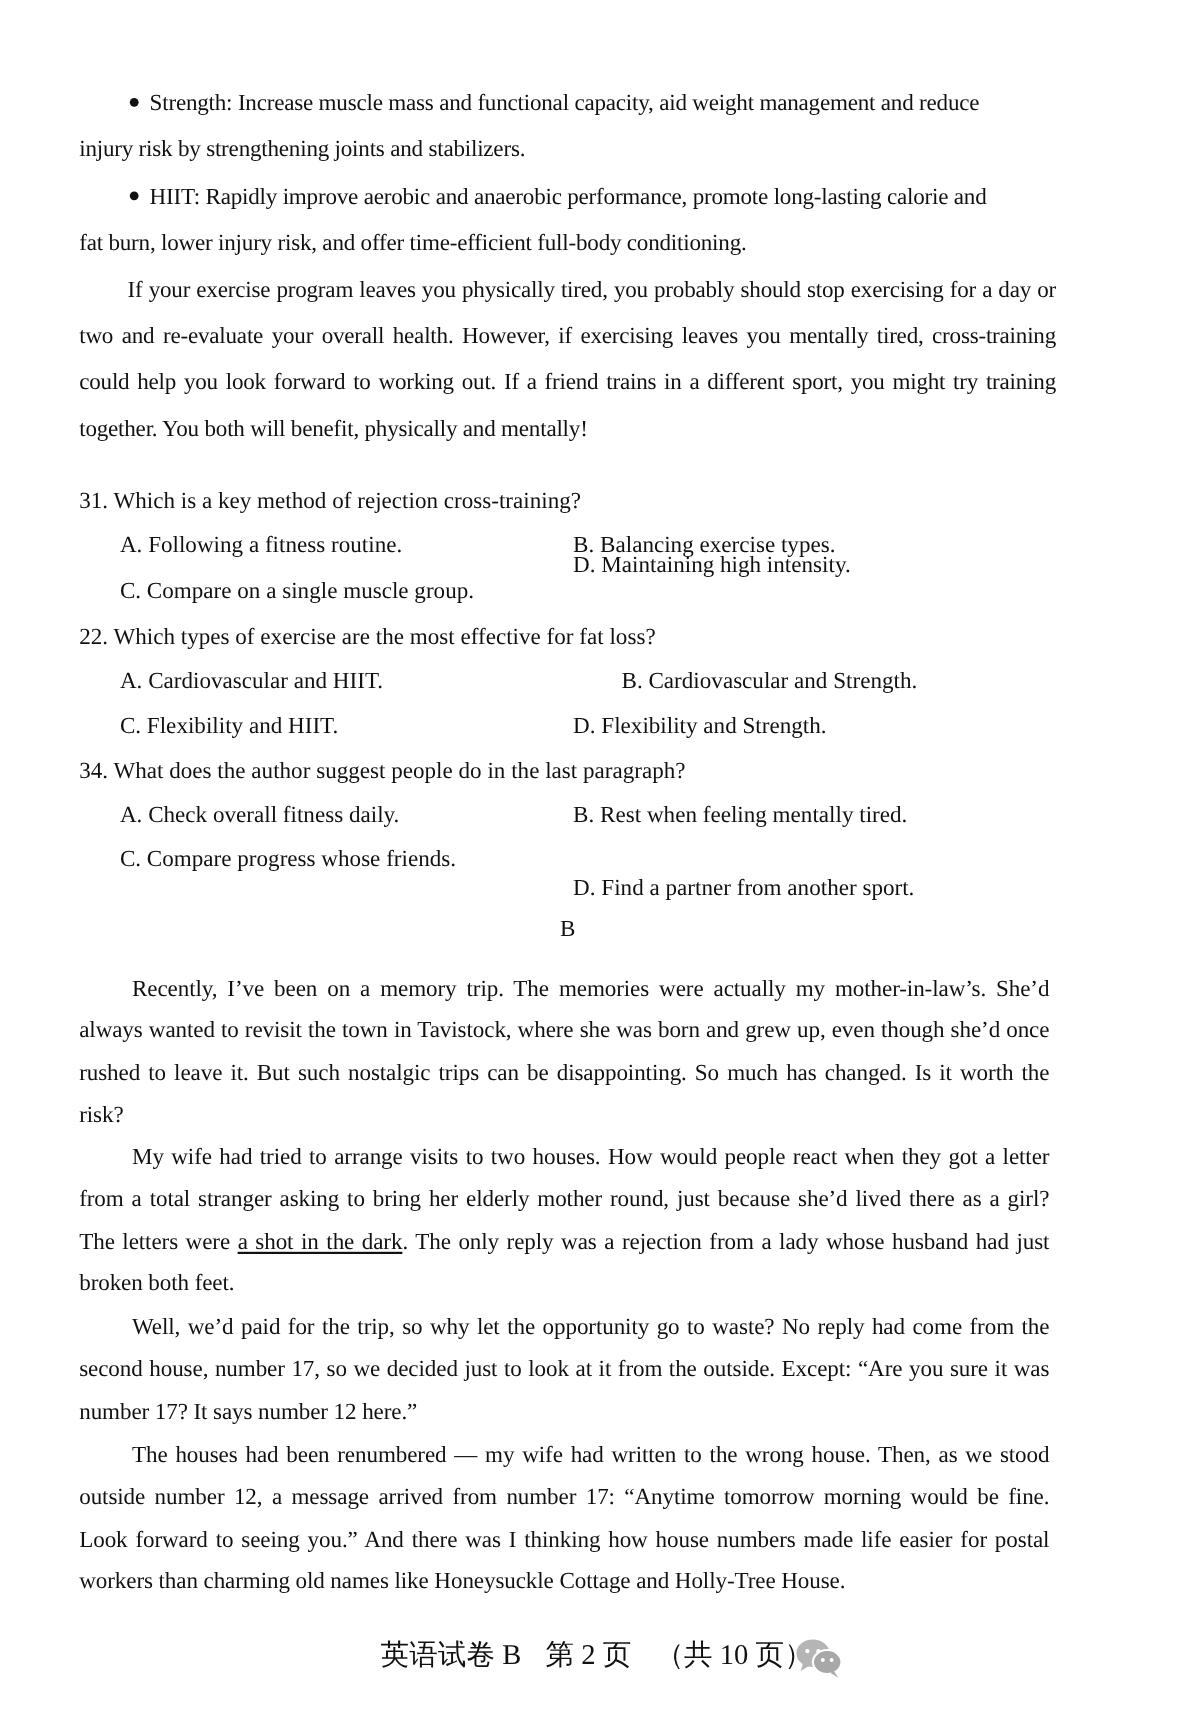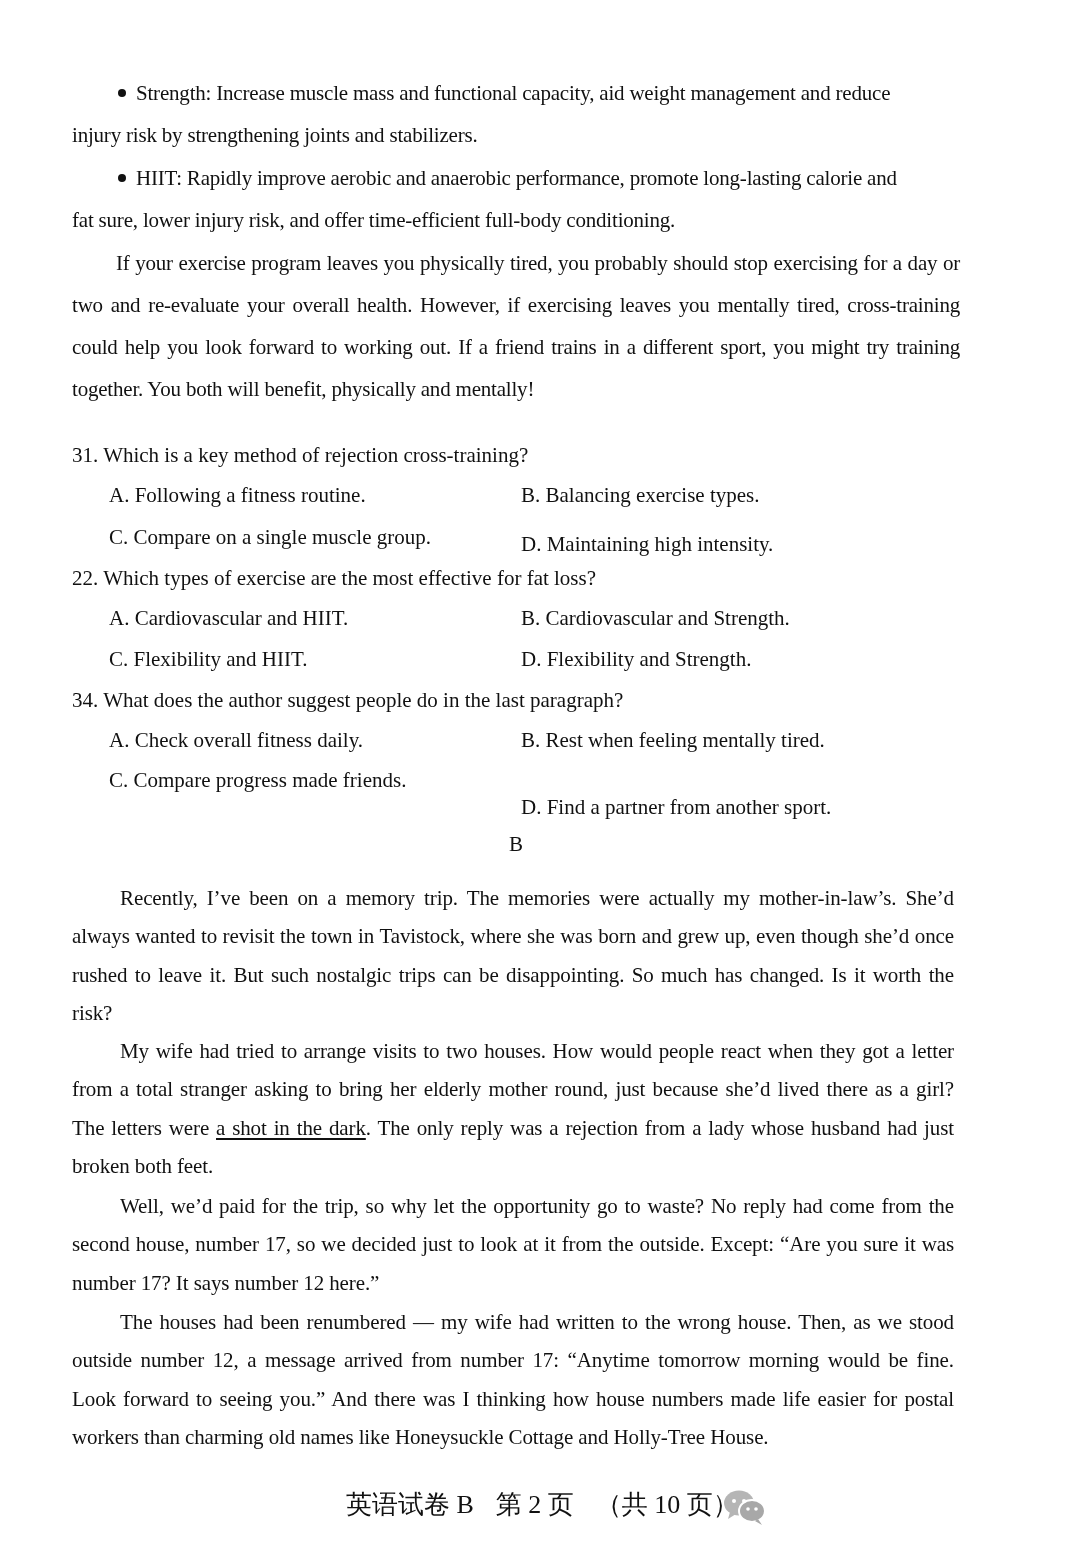--- a/index.html
+++ b/index.html
@@ -36,49 +36,49 @@
 <div class="page">
 
   <div class="line-para bullet-para" style="top:72px;">
     <span class="bullet-dot"></span><span>Strength:</span><span> Increase muscle mass and functional capacity, aid weight management and reduce</span>
   </div>
   <div class="line-para" style="top:114px;">injury risk by strengthening joints and stabilizers.</div>
 
   <div class="line-para bullet-para" style="top:157px;">
     <span class="bullet-dot"></span><span>HIIT:</span><span> Rapidly improve aerobic and anaerobic performance, promote long-lasting calorie and</span>
   </div>
-  <div class="line-para" style="top:199px;">fat sure, lower injury risk, and offer time-efficient full-body conditioning.</div>
+  <div class="line-para" style="top:199px;">fat burn, lower injury risk, and offer time-efficient full-body conditioning.</div>
 
   <div class="line-para indent" style="top:242px;">If your exercise program leaves you physically tired, you probably should stop exercising for a day or two and re-evaluate your overall health. However, if exercising leaves you mentally tired, cross-training could help you look forward to working out. If a friend trains in a different sport, you might try training together. You both will benefit, physically and mentally!</div>
 
   <div class="q" style="top:435px;">
     <span>31.</span>
     <span>Which is a key method of rejection cross-training?</span>
   </div>
   <div class="opt opt-left" style="top:475px;">A. Following a fitness routine.</div>
   <div class="opt opt-right" style="top:475px;">B. Balancing exercise types.</div>
   <div class="opt opt-left" style="top:517px;">C. Compare on a single muscle group.</div>
-  <div class="opt opt-right" style="top:524px;">D. Maintaining high intensity.</div>
+  <div class="opt opt-right" style="top:493px;">D. Maintaining high intensity.</div>
 
   <div class="q" style="top:558px;">
     <span>22.</span>
     <span>Which types of exercise are the most effective for fat loss?</span>
   </div>
   <div class="opt opt-left" style="top:598px;">A. Cardiovascular and HIIT.</div>
-  <div class="opt opt-right" style="top:598px;">B. Cardiovascular and Strength.</div>
+  <div class="opt opt-right" style="top:598px;margin-left:44px;">B. Cardiovascular and Strength.</div>
   <div class="opt opt-left" style="top:639px;">C. Flexibility and HIIT.</div>
   <div class="opt opt-right" style="top:639px;">D. Flexibility and Strength.</div>
 
   <div class="q" style="top:680px;">
     <span>34.</span>
     <span>What does the author suggest people do in the last paragraph?</span>
   </div>
   <div class="opt opt-left" style="top:720px;">A. Check overall fitness daily.</div>
   <div class="opt opt-right" style="top:720px;">B. Rest when feeling mentally tired.</div>
-  <div class="opt opt-left" style="top:760px;">C. Compare progress made friends.</div>
+  <div class="opt opt-left" style="top:760px;">C. Compare progress whose friends.</div>
   <div class="opt opt-right" style="top:760px;margin-top:27px;">D. Find a partner from another sport.</div>
 
   <div class="section-b">B</div>
 
   <div class="para-b" style="top:879px;">Recently, I’ve been on a memory trip. The memories were actually my mother-in-law’s. She’d always wanted to revisit the town in Tavistock, where she was born and grew up, even though she’d once rushed to leave it. But such nostalgic trips can be disappointing. So much has changed. Is it worth the risk?</div>
 
   <div class="para-b" style="top:1032px;"><span>My wife had tried to arrange visits to two houses. How would people react when they got a letter from a total stranger asking to bring her elderly mother round, just because she’d lived there as a girl? The letters were </span><span class="u">a shot in the dark</span><span>. The only reply was a rejection from a lady whose husband had just broken both feet.</span></div>
 
   <div class="para-b" style="top:1187px;">Well, we’d paid for the trip, so why let the opportunity go to waste? No reply had come from the second house, number 17, so we decided just to look at it from the outside. Except: “Are you sure it was number 17? It says number 12 here.”</div>
 

